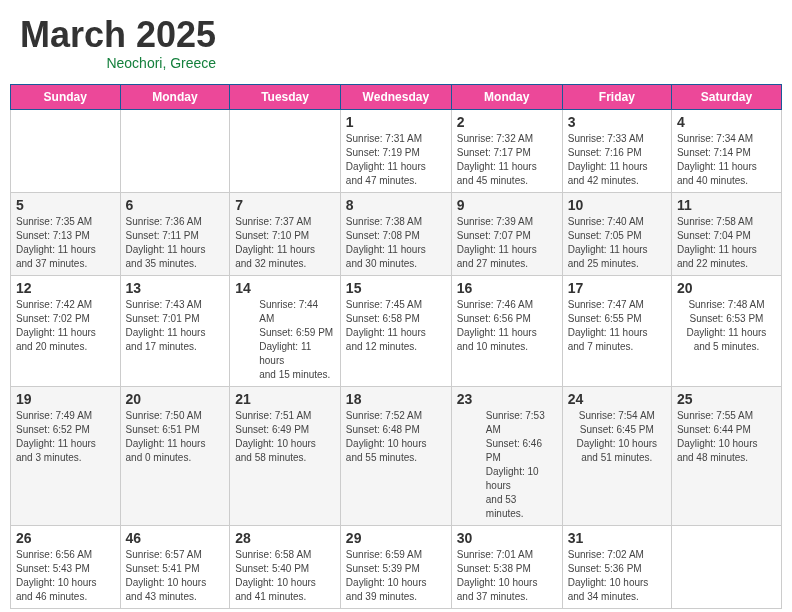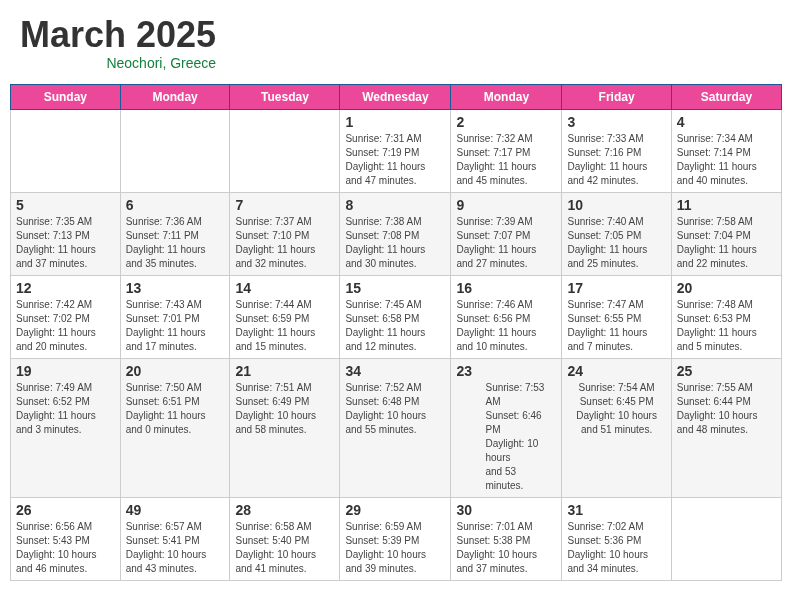--- a/index.html
+++ b/index.html
@@ -217,21 +217,21 @@
         </td>
         <td>
           <span class="day-num">13</span>
           <div class="day-info" style="white-space: pre-line;">Sunrise: 7:43 AM
 Sunset: 7:01 PM
 Daylight: 11 hours
 and 17 minutes.</div>
         </td>
         <td>
           <span class="day-num">14</span>
-          <div class="day-info" style="white-space: pre-line;">Sunrise: 7:44 AM
+          <div class="day-info" style="white-space: pre-line; margin-left: 24px;">Sunrise: 7:44 AM
 Sunset: 6:59 PM
 Daylight: 11 hours
 and 15 minutes.</div>
         </td>
         <td>
           <span class="day-num">15</span>
           <div class="day-info" style="white-space: pre-line;">Sunrise: 7:45 AM
 Sunset: 6:58 PM
 Daylight: 11 hours
 and 12 minutes.</div>
@@ -245,21 +245,21 @@
         </td>
         <td>
           <span class="day-num">17</span>
           <div class="day-info" style="white-space: pre-line;">Sunrise: 7:47 AM
 Sunset: 6:55 PM
 Daylight: 11 hours
 and 7 minutes.</div>
         </td>
         <td>
           <span class="day-num">20</span>
-          <div class="day-info" style="white-space: pre-line;">Sunrise: 7:48 AM
+          <div class="day-info" style="white-space: pre-line; text-align: center;">Sunrise: 7:48 AM
 Sunset: 6:53 PM
 Daylight: 11 hours
 and 5 minutes.</div>
         </td>
       </tr>
       <tr>
         <td>
           <span class="day-num">19</span>
           <div class="day-info" style="white-space: pre-line;">Sunrise: 7:49 AM
 Sunset: 6:52 PM
@@ -274,21 +274,21 @@
 and 0 minutes.</div>
         </td>
         <td>
           <span class="day-num">21</span>
           <div class="day-info" style="white-space: pre-line;">Sunrise: 7:51 AM
 Sunset: 6:49 PM
 Daylight: 10 hours
 and 58 minutes.</div>
         </td>
         <td>
-          <span class="day-num">34</span>
+          <span class="day-num">18</span>
           <div class="day-info" style="white-space: pre-line;">Sunrise: 7:52 AM
 Sunset: 6:48 PM
 Daylight: 10 hours
 and 55 minutes.</div>
         </td>
         <td>
           <span class="day-num">23</span>
           <div class="day-info" style="white-space: pre-line; margin-left: 29px;">Sunrise: 7:53 AM
 Sunset: 6:46 PM
 Daylight: 10 hours
@@ -311,21 +311,21 @@
       </tr>
       <tr>
         <td>
           <span class="day-num">26</span>
           <div class="day-info" style="white-space: pre-line;">Sunrise: 6:56 AM
 Sunset: 5:43 PM
 Daylight: 10 hours
 and 46 minutes.</div>
         </td>
         <td>
-          <span class="day-num">49</span>
+          <span class="day-num">46</span>
           <div class="day-info" style="white-space: pre-line;">Sunrise: 6:57 AM
 Sunset: 5:41 PM
 Daylight: 10 hours
 and 43 minutes.</div>
         </td>
         <td>
           <span class="day-num">28</span>
           <div class="day-info" style="white-space: pre-line;">Sunrise: 6:58 AM
 Sunset: 5:40 PM
 Daylight: 10 hours

